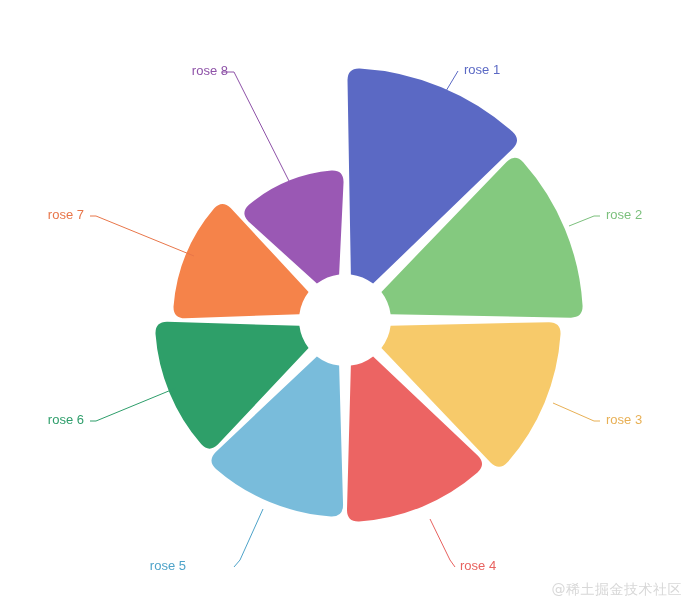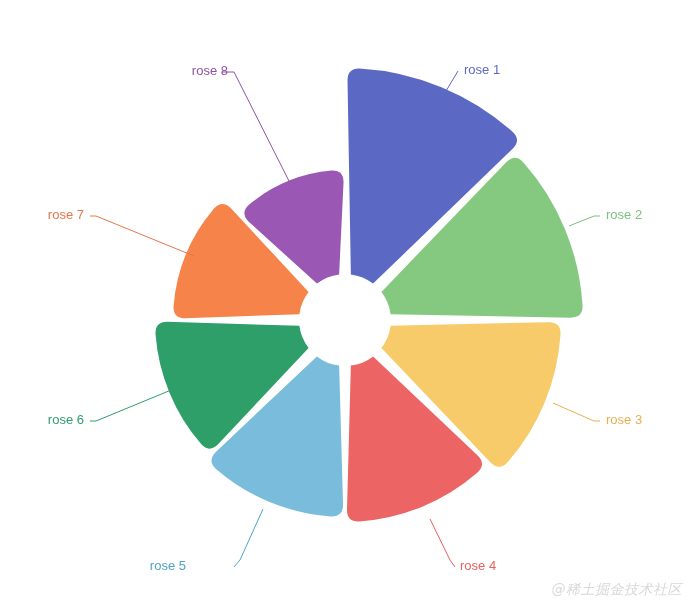--- a/index.html
+++ b/index.html
@@ -34,21 +34,20 @@
   .watermark {
     position: absolute;
     right: 14px;
     bottom: 10px;
     font-family: "DejaVu Sans", sans-serif;
     font-size: 14px;
     color: #d8d8d8;
     letter-spacing: 0.5px;
     user-select: none;
     white-space: nowrap;
-    font-style: italic;
   }
 </style>
 </head>
 <body>
 
 <div id="chart-root">
   <svg class="rose-svg" viewBox="0 0 696 609">
     <g id="slice-layer">
         <path d="M 347.51 80.01 Q 347.64 68.01 359.63 68.43 A 252 252 0 0 1 512.54 131.76 Q 521.32 139.95 512.92 148.53 L 373.11 283.59 A 46 46 0 0 0 350.87 274.38 Z" fill="#5b69c4"></path>
         <path d="M 506.47 161.88 Q 515.04 153.48 523.22 162.26 A 238 238 0 0 1 582.56 305.52 Q 582.99 317.51 570.99 317.63 L 390.62 314.13 A 46 46 0 0 0 381.41 291.89 Z" fill="#84c97f"></path>

